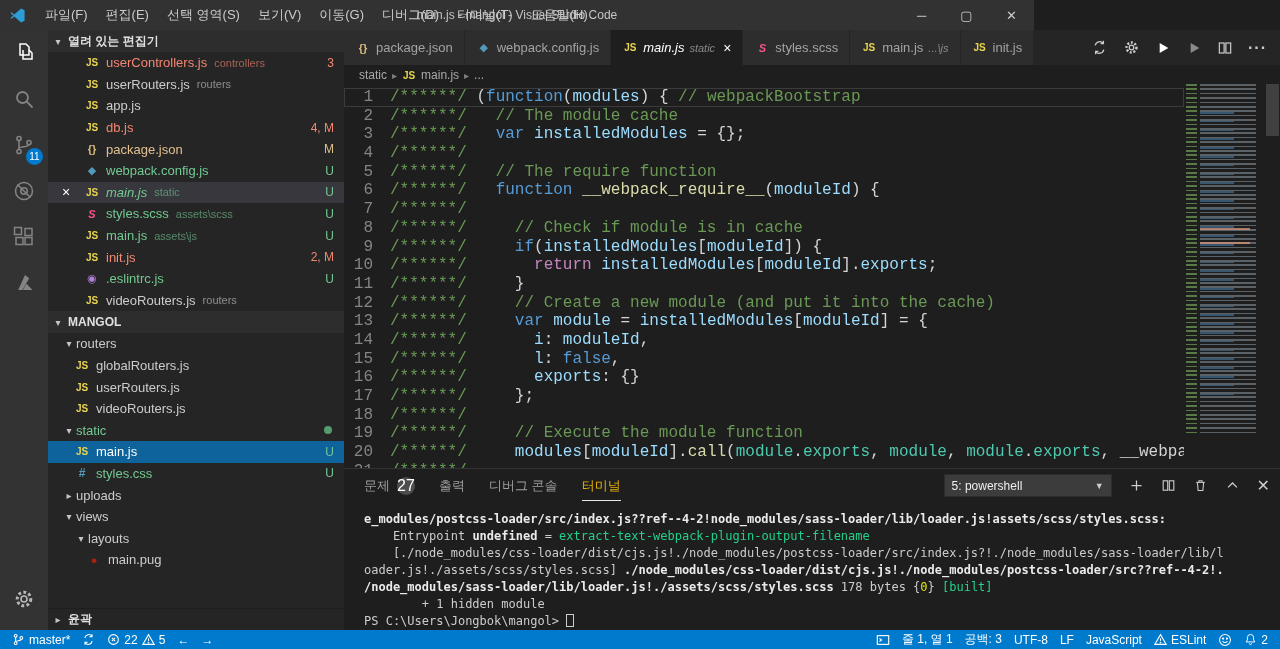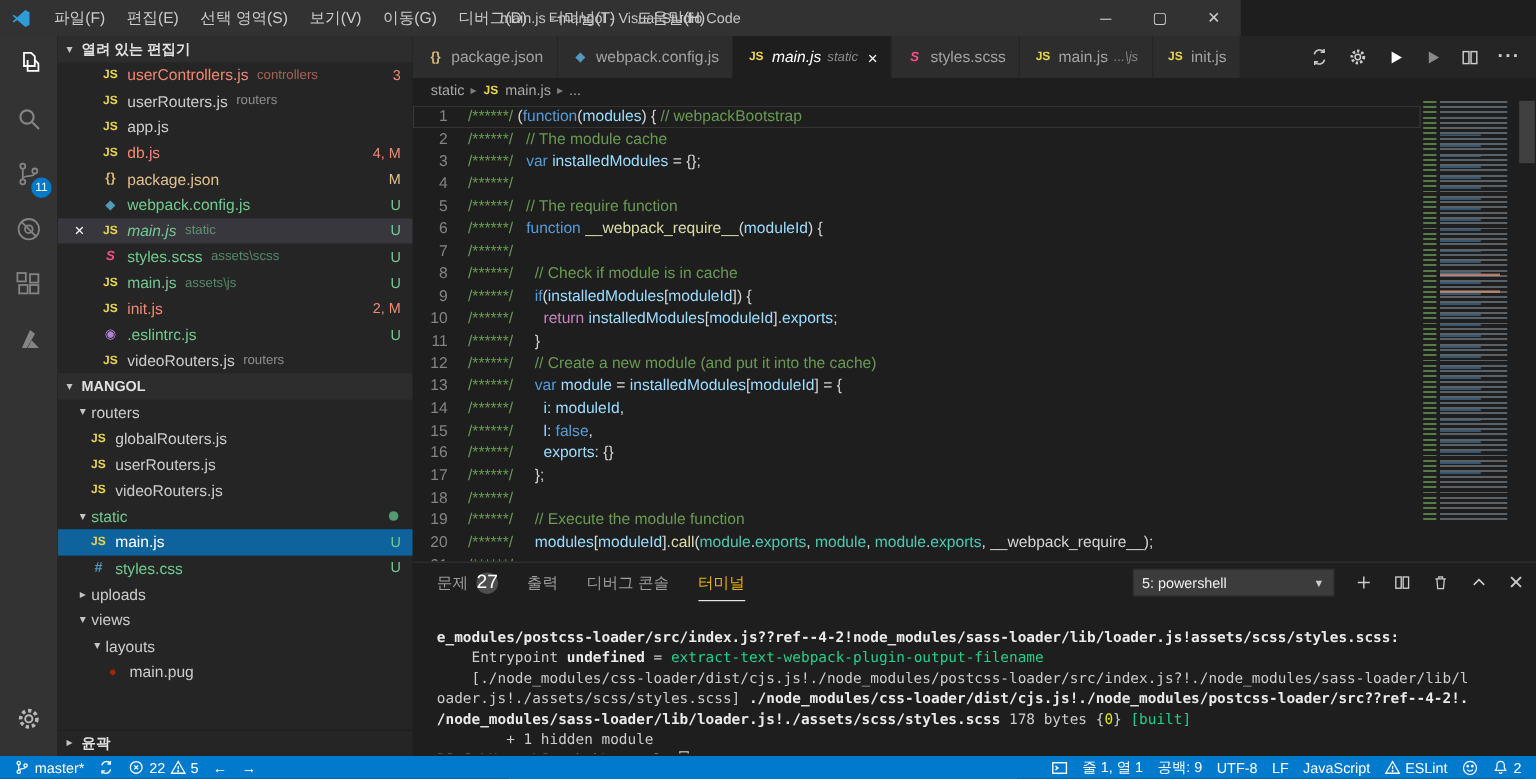--- a/index.html
+++ b/index.html
@@ -57,21 +57,21 @@
   .tab .fi{margin-right:5px;}
   .tab.active{background:#1e1e1e;color:#ffffff;}
   .tname.it{font-style:italic;}
   .tab .desc{margin-left:5px;font-size:11px;color:#8a8a8a;font-style:italic;}
   .tclose{margin-left:8px;font-size:14px;color:#ffffff;}
   .tab-actions{margin-left:auto;display:flex;align-items:center;gap:15px;padding-right:13px;color:#cccccc;}
   .breadcrumb{height:20px;display:flex;align-items:center;gap:5px;padding-left:15px;color:#a9a9a9;font-size:12px;}
   .bc-sep{font-size:10px;color:#7f7f7f;}
   .breadcrumb .fi{margin-right:0;width:14px;}
   .code{position:absolute;left:0;top:55px;right:96px;bottom:0;overflow:hidden;
-    font-family:Liberation Sans, sans-serif;font-size:13px;line-height:18.7px;white-space:pre;padding-top:3px;}
+    font-family:Liberation Mono, monospace;font-size:16px;line-height:18.7px;white-space:pre;padding-top:3px;}
   .line{height:18.7px;}
   .line.cur{box-shadow:inset 0 0 0 1px rgba(255,255,255,.13);}
   .num{display:inline-block;width:46px;text-align:right;padding-right:17px;color:#858585;}
   .s-c{color:#6a9955;}.s-k{color:#569cd6;}.s-v{color:#9cdcfe;}.s-f{color:#dcdcaa;}
   .s-r{color:#c586c0;}.s-t{color:#4ec9b0;}.s-p{color:#d4d4d4;}
   
   .minimap{position:absolute;right:18px;top:52px;width:78px;height:392px;}
   .mm-col{position:absolute;left:2px;top:2px;width:11px;height:350px;
     background:repeating-linear-gradient(180deg,rgba(106,153,85,.75) 0 1.6px,transparent 1.6px 4.4px);}
   .mm-body{position:absolute;left:16px;top:2px;width:56px;height:350px;
@@ -88,21 +88,21 @@
   .plabel{padding:6px 0 5px;border-bottom:1px solid transparent;}
   .ptab.active{color:#eab308;}
   .ptab.active .plabel{border-bottom-color:#e7e7e7;}
   .pbadge{background:#4d4d4d;color:#ffffff;border-radius:50%;width:18px;height:18px;display:inline-flex;align-items:center;
     justify-content:center;font-size:16px;margin-left:7px;}
   .panel-controls{position:absolute;right:10px;top:5px;display:flex;align-items:center;gap:17px;color:#cccccc;}
   .shell-select{width:168px;height:23px;background:#3c3c3c;border:1px solid #2c2c2c;color:#efefef;font-size:12px;
     display:flex;align-items:center;justify-content:space-between;padding:0 7px;}
   .shell-select .arrow{font-size:9px;color:#cccccc;}
   .term{position:absolute;left:20px;right:6px;top:42px;bottom:2px;overflow:hidden;
-    font-family:"DejaVu Sans Mono","Liberation Mono",monospace;font-size:12px;line-height:17px;white-space:pre;color:#cccccc;margin-top:12px;}
+    font-family:"DejaVu Sans Mono","Liberation Mono",monospace;font-size:12px;line-height:17px;white-space:pre;color:#cccccc;}
   .t-n{color:#cccccc;}.t-b{color:#eaeaea;font-weight:bold;}.t-g{color:#23d18b;}.t-y{color:#e5e510;}
   .tcur{display:inline-block;width:8px;height:13px;border:1px solid #cccccc;vertical-align:-2px;}
   
   .statusbar{position:absolute;left:0;top:630px;width:1280px;height:19px;background:#007acc;color:#ffffff;
     display:flex;align-items:center;font-size:12px;padding:0 6px;}
   .sb-item{display:flex;align-items:center;gap:4px;padding:0 6px;height:100%;white-space:nowrap;}
   .sb-right{margin-left:auto;display:flex;align-items:center;}
   svg.ic{display:block;}
 </style>
 </head>
@@ -481,21 +481,21 @@
   <div class="sb-item">→</div>
 
   <div class="sb-right">
     <div class="sb-item">
       <svg class="ic" width="14" height="14" viewBox="0 0 16 16" fill="none" stroke="currentColor" stroke-width="1.3">
         <rect x="1.5" y="3" width="13" height="10"></rect>
           <path d="M4 6.2l2.4 1.8L4 9.8"></path>
       </svg>
     </div>
     <div class="sb-item">줄 1, 열 1</div>
-    <div class="sb-item">공백: 9</div>
+    <div class="sb-item">공백: 3</div>
     <div class="sb-item">UTF-8</div>
     <div class="sb-item">LF</div>
     <div class="sb-item">JavaScript</div>
     <div class="sb-item">
       <svg class="ic" width="13" height="13" viewBox="0 0 16 16" fill="none" stroke="currentColor" stroke-width="1.3">
         <path d="M8 2L15 14H1z"></path>
           <path d="M8 6.5v3.3"></path>
           <circle cx="8" cy="11.8" r=".4" fill="currentColor"></circle>
       </svg>
       <span>ESLint</span>

